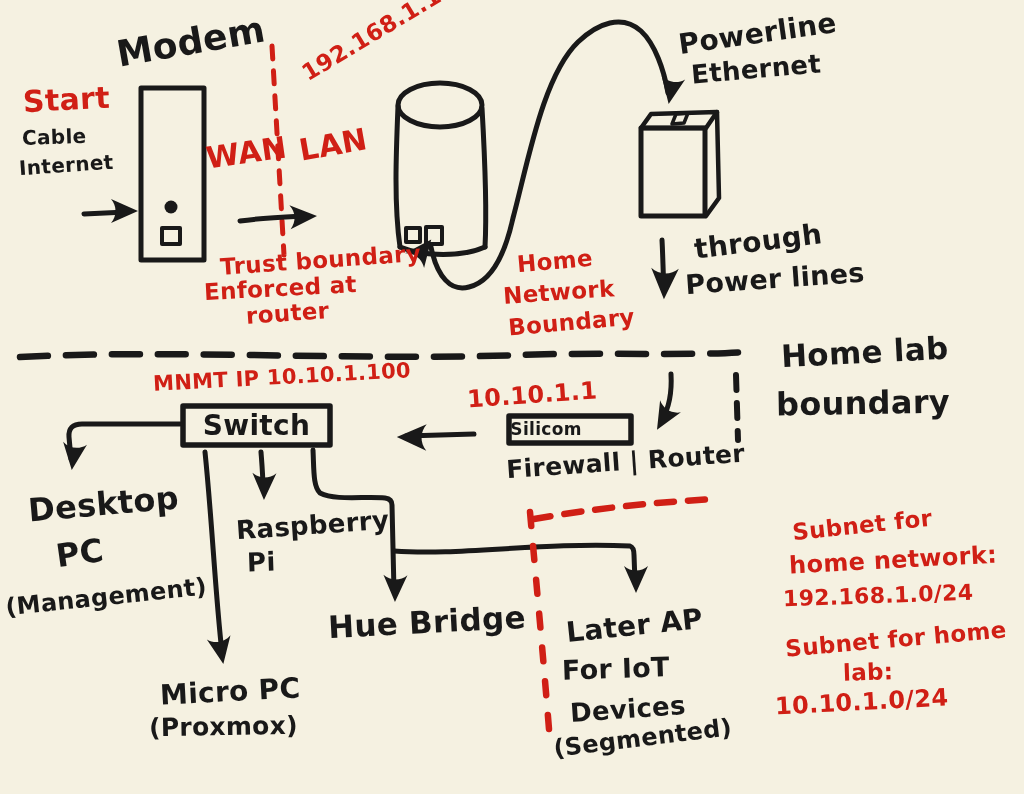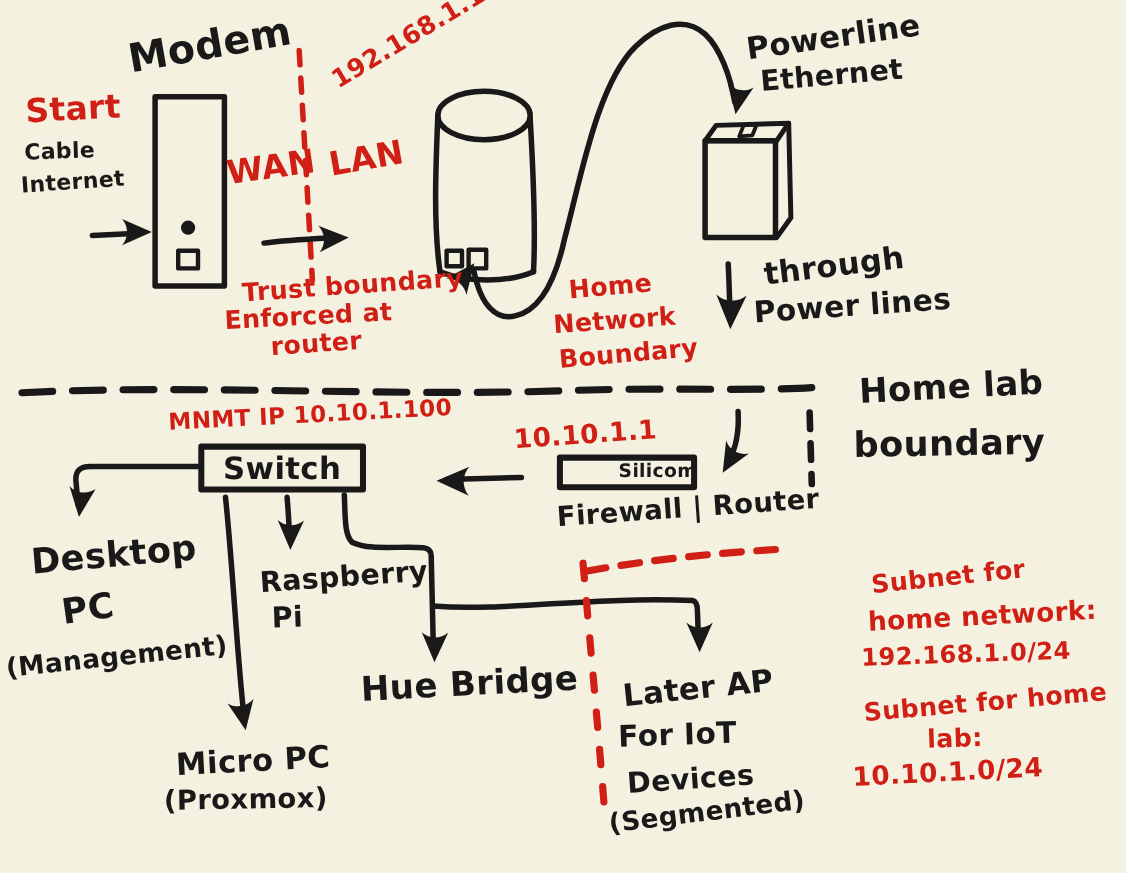--- a/index.html
+++ b/index.html
@@ -140,21 +140,21 @@
   <div class="lbl" style="left:694px;top:228px;font-size:28px;transform:rotate(-7deg)">through</div>
   <div class="lbl" style="left:685px;top:265px;font-size:27px;transform:rotate(-4deg)">Power lines</div>
 
   <div class="lbl" style="left:781px;top:337px;font-size:31px;transform:rotate(-3deg)">Home lab</div>
   <div class="lbl" style="left:776px;top:387px;font-size:32px;transform:rotate(-1deg)">boundary</div>
 
   <div class="lbl red" style="left:153px;top:367px;font-size:21px;transform:rotate(-3deg)">MNMT IP 10.10.1.100</div>
   <div class="lbl boxlbl" style="left:183px;top:406px;width:147px;height:39px;font-size:28px">Switch</div>
 
   <div class="lbl red" style="left:467px;top:383px;font-size:24px;transform:rotate(-4deg)">10.10.1.1</div>
-  <div class="lbl boxlbl" style="left:537px;top:416px;width:122px;height:27px;font-size:17px">Silicom</div>
+  <div class="lbl boxlbl" style="left:485px;top:416px;width:122px;height:27px;font-size:17px">Silicom</div>
   <div class="lbl" style="left:506px;top:449px;font-size:25px;transform:rotate(-4deg)">Firewall | Router</div>
 
   <div class="lbl" style="left:28px;top:488px;font-size:32px;transform:rotate(-5deg)">Desktop</div>
   <div class="lbl" style="left:56px;top:537px;font-size:32px;transform:rotate(-8deg)">PC</div>
   <div class="lbl" style="left:5px;top:585px;font-size:24px;transform:rotate(-6deg)">(Management)</div>
 
   <div class="lbl" style="left:236px;top:512px;font-size:26px;transform:rotate(-4deg)">Raspberry</div>
   <div class="lbl" style="left:247px;top:549px;font-size:26px;transform:rotate(-2deg)">Pi</div>
 
   <div class="lbl" style="left:160px;top:678px;font-size:28px;transform:rotate(-3deg)">Micro PC</div>

